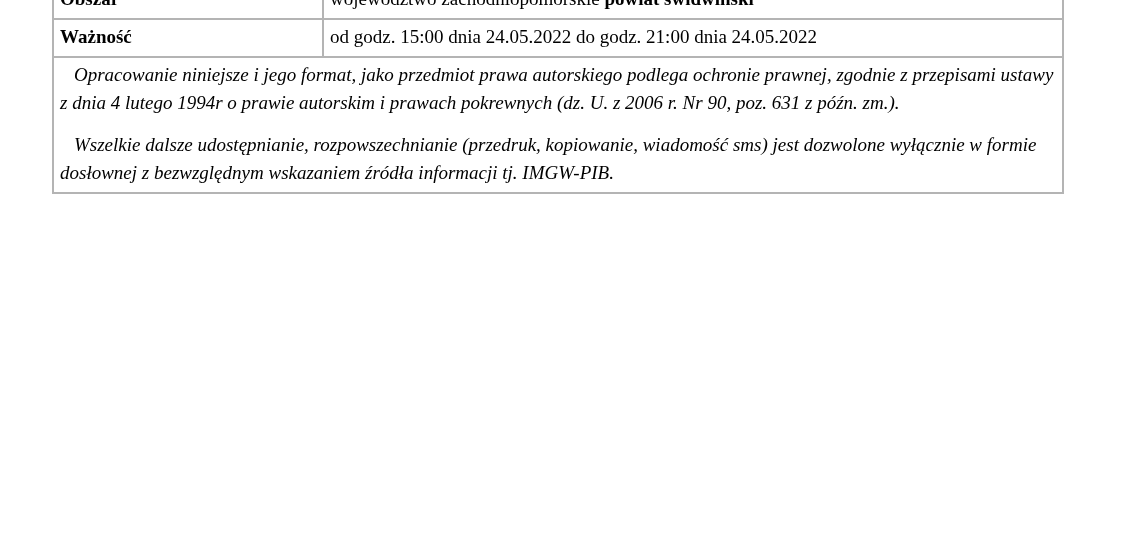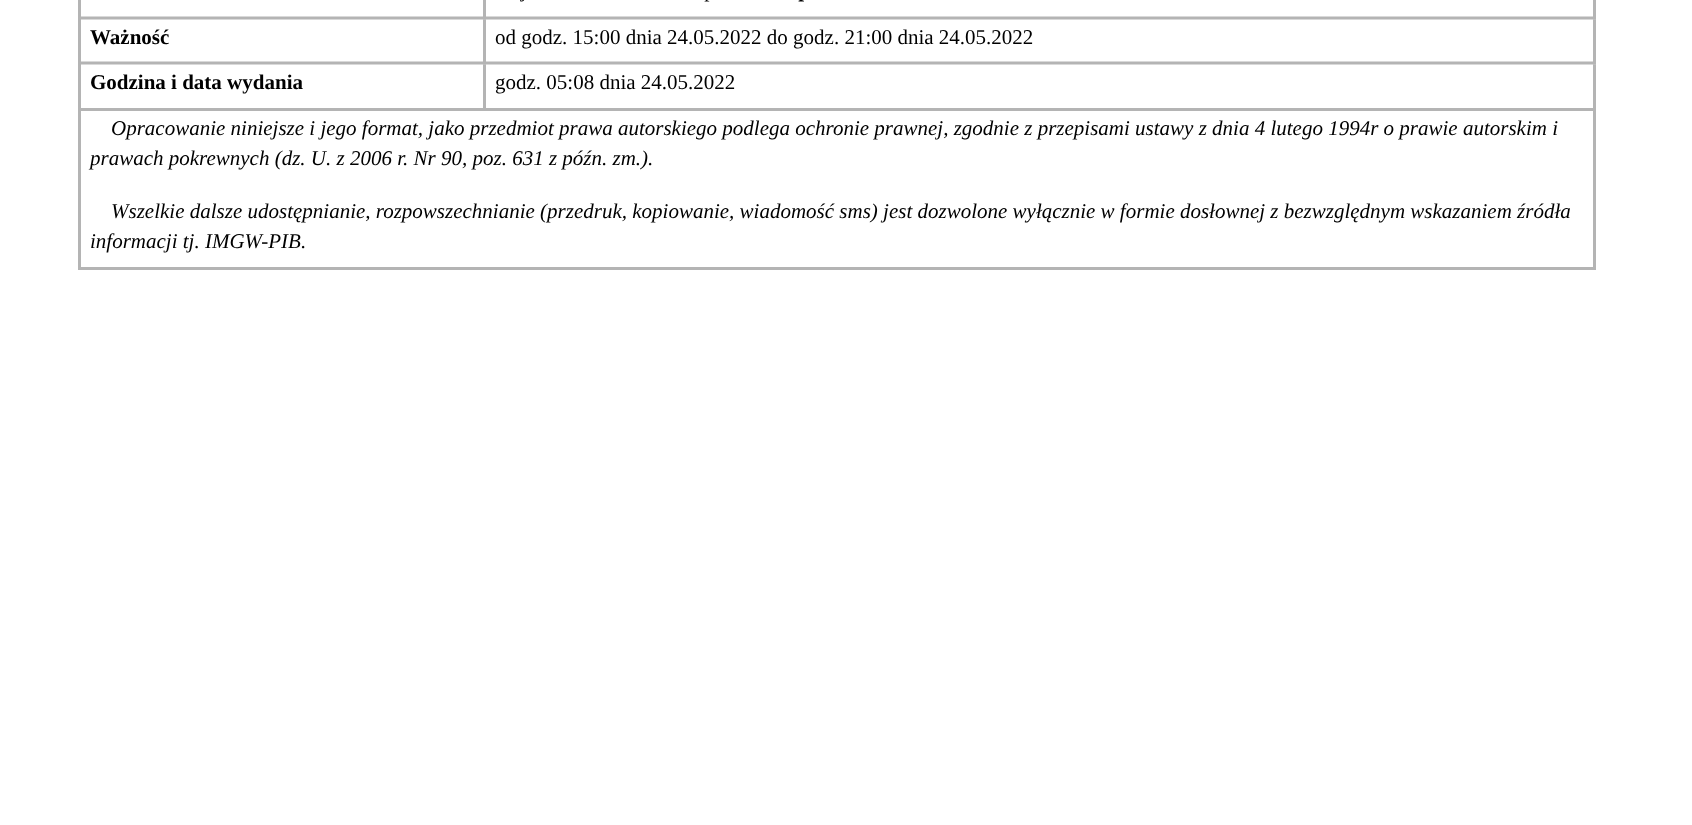--- a/index.html
+++ b/index.html
@@ -42,21 +42,21 @@
     border-left: 2px solid #b4b4b4;
     border-top: 2px solid #b4b4b4;
     background: #ffffff;
   }
 
   table.warning-table td {
     border-right: 2px solid #b4b4b4;
     border-bottom: 2px solid #b4b4b4;
     padding: 3px 6px 5px 6px;
     vertical-align: top;
-    font-size: 14px;
+    font-size: 19px;
     line-height: 1.47;
   }
 
   td.label-cell {
     width: 256px;
     font-weight: bold;
   }
 
   td.value-cell {
     width: 726px;
@@ -95,24 +95,20 @@
         </tr>
 
         <tr>
           <td class="label-cell">Ważność</td>
           <td class="value-cell">od godz. 15:00 dnia 24.05.2022 do godz. 21:00 dnia 24.05.2022</td>
         </tr>
 
 
 
 
-        <tr>
-          <td class="label-cell">Godzina i data wydania</td>
-          <td class="value-cell">godz. 05:08 dnia 24.05.2022</td>
-        </tr>
 
 
         <tr>
           <td class="footer-cell" colspan="2">
             <p class="footer-para">Opracowanie niniejsze i jego format, jako przedmiot prawa autorskiego podlega ochronie prawnej, zgodnie z przepisami ustawy z dnia 4 lutego 1994r o prawie autorskim i prawach pokrewnych (dz. U. z 2006 r. Nr 90, poz. 631 z późn. zm.).</p>
             <p class="footer-para">Wszelkie dalsze udostępnianie, rozpowszechnianie (przedruk, kopiowanie, wiadomość sms) jest dozwolone wyłącznie w formie dosłownej z bezwzględnym wskazaniem źródła informacji tj. IMGW-PIB.</p>
           </td>
         </tr>
 
       </tbody>

